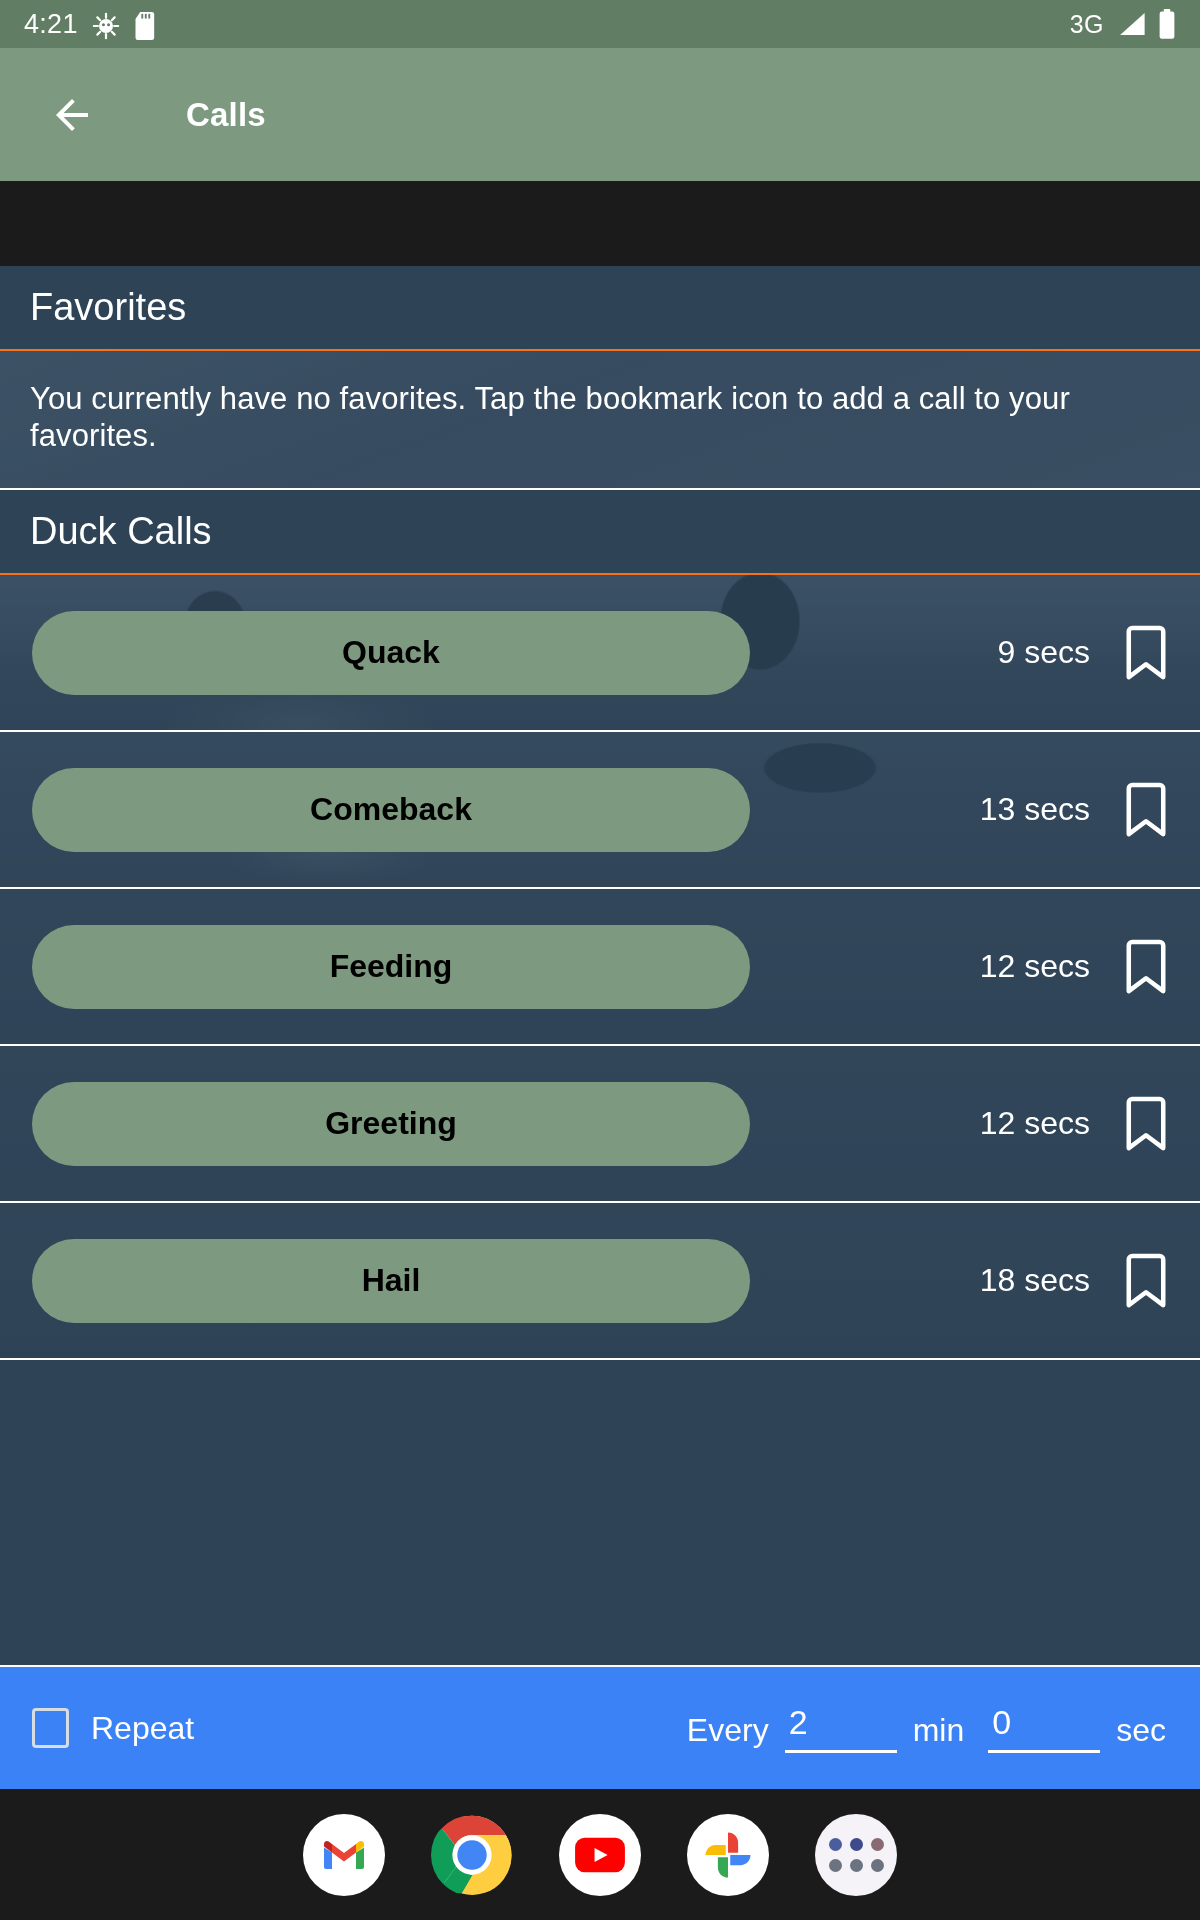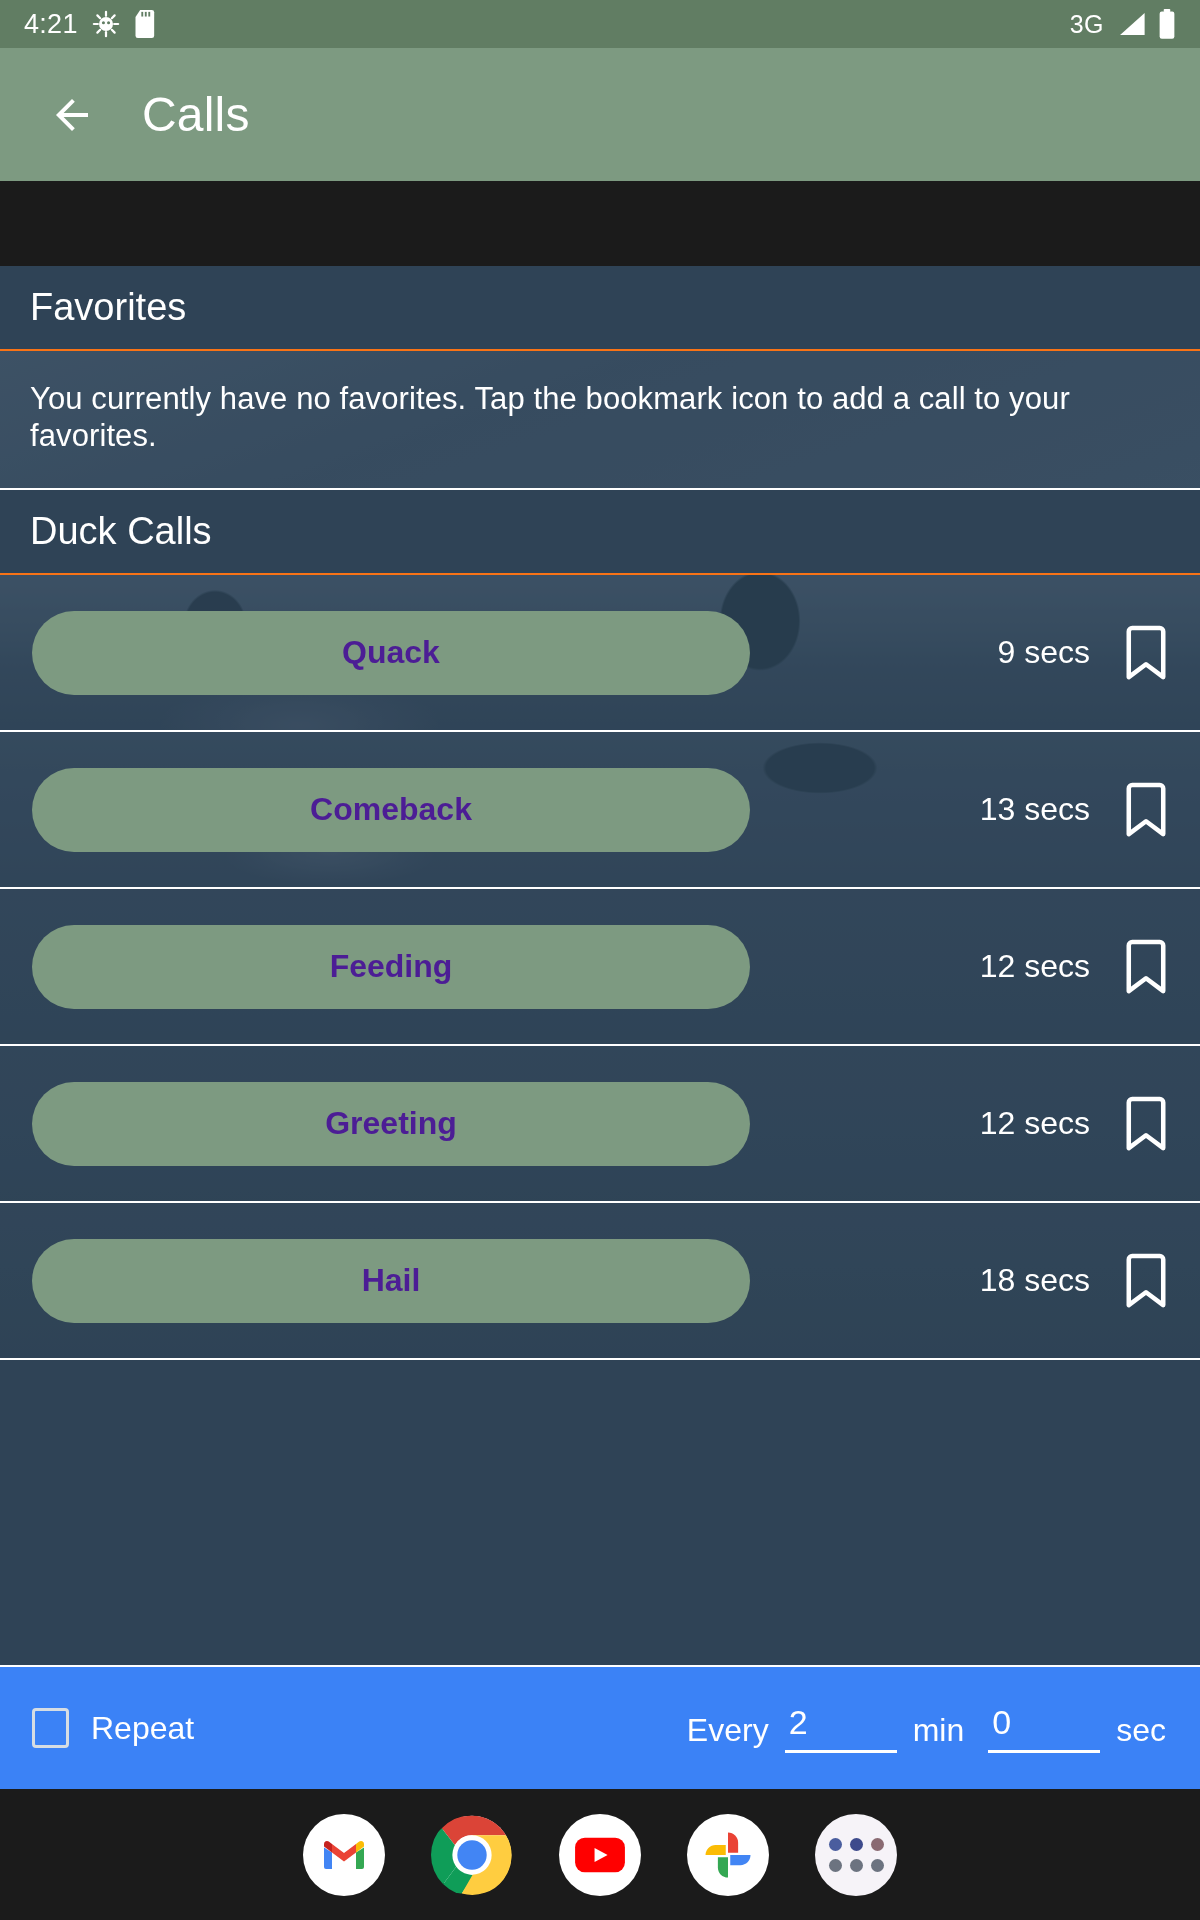--- a/index.html
+++ b/index.html
@@ -22,42 +22,43 @@
   
   .statusbar {
     height: 48px;
     flex: 0 0 48px;
     background: #617d63;
     display: flex;
     align-items: center;
     padding: 0 24px;
     color: #ffffff;
   }
-  .sb-left { display: flex; align-items: center; gap: 14px; }
+  .sb-left { display: flex; align-items: flex-end; gap: 14px; }
   .sb-clock { font-size: 27px; letter-spacing: .3px; }
   .sb-right { margin-left: auto; display: flex; align-items: center; gap: 12px; }
   .sb-net { font-size: 25px; letter-spacing: .5px; }
   .ico { display: inline-flex; align-items: center; justify-content: center; }
 
   
   .appbar {
     height: 133px;
     flex: 0 0 133px;
     background: #7d9a81;
     display: flex;
     align-items: center;
     padding-left: 46px;
     gap: 44px;
   }
   .back-btn { width: 52px; height: 52px; display: flex; align-items: center; justify-content: center; cursor: pointer; }
   .appbar-title {
     color: #ffffff;
-    font-size: 48px;
-    font-weight: 400;
+    font-size: 33px;
+    font-weight: 700;
     letter-spacing: .2px;
+    margin-left: 44px;
   }
 
   
   .adbanner {
     flex: 0 0 85px;
     height: 85px;
     background: #1b1b1b;
   }
 
   
@@ -115,21 +116,21 @@
   .row-scrim { position: absolute; inset: 0; background: rgba(47,67,86,.45); }
 
   .play-pill {
     position: relative;
     z-index: 2;
     flex: 0 0 auto;
     width: 718px;
     height: 84px;
     border-radius: 42px;
     background: #7d9a81;
-    color: #4c1d95;
+    color: #000000;
     font-size: 32px;
     font-weight: bold;
     display: flex;
     align-items: center;
     justify-content: center;
     border: none;
     cursor: pointer;
     font-family: "Liberation Sans", sans-serif;
   }
   .row-right {

